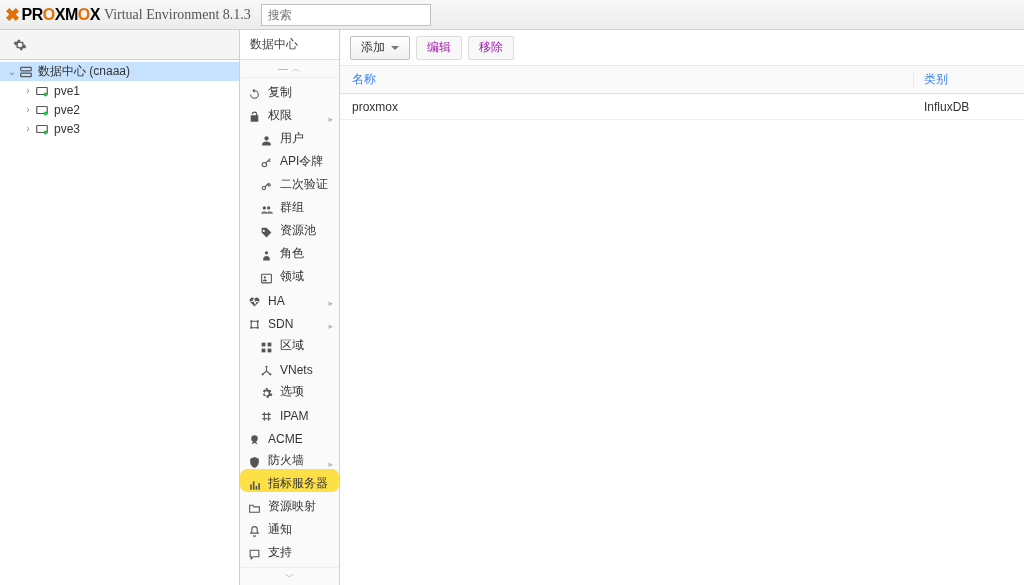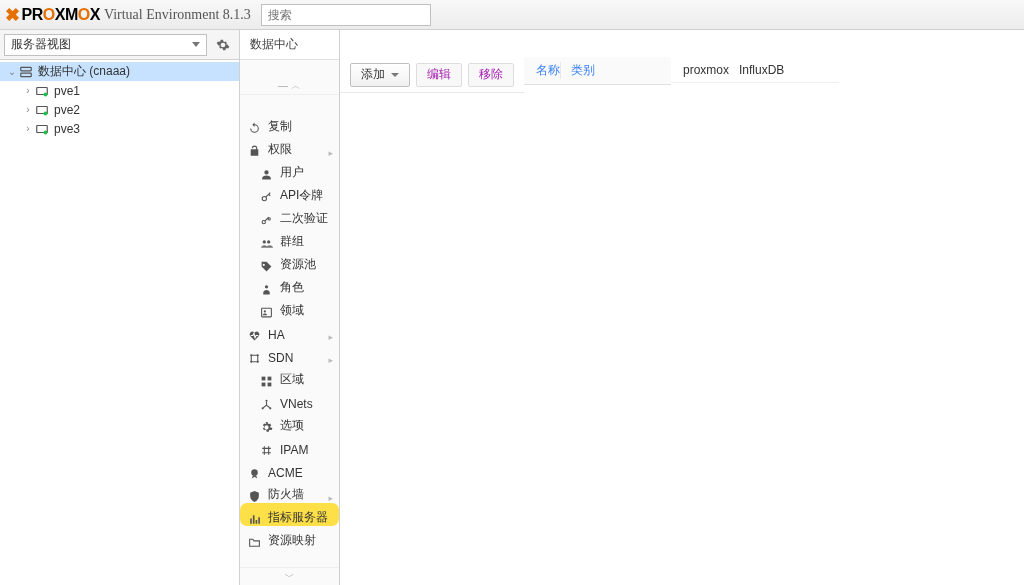--- a/index.html
+++ b/index.html
@@ -17,30 +17,30 @@
 .view-combo { flex: 1; height: 22px; border: 1px solid #c0c0c0; background: #fff; display: flex; align-items: center; padding: 0 6px; font-size: 12px; justify-content: space-between; }
 .caret-down { width: 0; height: 0; border-left: 4px solid transparent; border-right: 4px solid transparent; border-top: 5px solid #777; }
 .gear-btn { width: 24px; height: 22px; display: flex; align-items: center; justify-content: center; margin-left: 4px; color: #555; }
 .tree { flex: 1; overflow: auto; padding-top: 2px; }
 .tree-row { height: 19px; display: flex; align-items: center; font-size: 12px; padding-left: 6px; cursor: pointer; }
 .tree-row.selected { background: #c6e2ff; }
 .tree-row.l1 { padding-left: 22px; }
 .tree-toggle { width: 12px; color: #888; font-size: 10px; text-align: center; }
 .tree-icon { width: 16px; margin-right: 4px; display: inline-flex; align-items: center; justify-content: center; }
 .tree-label { white-space: nowrap; }
-.mid-col { width: 100px; border-right: 1px solid #d0d0d0; display: flex; flex-direction: column; background: #fafafa; gap: 17px; }
+.mid-col { width: 100px; border-right: 1px solid #d0d0d0; display: flex; flex-direction: column; background: #fafafa; }
 .mid-title { height: 30px; display: flex; align-items: center; padding: 0 10px; font-size: 12px; color: #444; border-bottom: 1px solid #e0e0e0; background: #fff; }
 .mid-collapse { height: 18px; display: flex; align-items: center; justify-content: center; color: #aaa; font-size: 10px; border-bottom: 1px solid #eee; }
 .mid-nav { flex: 1; overflow: auto; }
 .nav-item { height: 23px; display: flex; align-items: flex-end; padding: 0 6px; font-size: 12px; color: #333; cursor: pointer; position: relative; }
 .nav-item.sub { padding-left: 18px; }
 .nav-item.selected { background: #fde047; border-radius: 7px; }
 .nav-icon { width: 16px; margin-right: 6px; display: inline-flex; align-items: center; justify-content: center; color: #555; font-size: 12px; }
 .nav-expand { position: absolute; right: 6px; color: #bbb; font-size: 9px; }
-.right-col { flex: 1; display: flex; flex-direction: row; margin-top: 27px; }
+.right-col { flex: 1; display: flex; flex-direction: column; }
 .toolbar { height: 36px; display: flex; align-items: center; padding: 0 10px; gap: 6px; border-bottom: 1px solid #e8e8e8; }
 .btn { height: 24px; padding: 0 10px; border: 1px solid #c0c0c0; background: linear-gradient(#fff, #f0f0f0); border-radius: 2px; font-size: 12px; display: inline-flex; align-items: center; gap: 4px; cursor: pointer; }
 .btn.disabled { color: #a21caf; border-color: #ddd; background: #f8f8f8; cursor: default; }
 .btn-caret { width: 0; height: 0; border-left: 4px solid transparent; border-right: 4px solid transparent; border-top: 4px solid #777; margin-left: 2px; }
 .grid-header { height: 28px; display: flex; align-items: center; border-bottom: 1px solid #e0e0e0; background: #fafafa; font-size: 12px; color: #3b82f6; }
 .gh-col1 { flex: 1; padding-left: 12px; border-right: 1px solid #e8e8e8; }
 .gh-col2 { width: 110px; padding-left: 10px; }
 .grid-row { height: 26px; display: flex; align-items: center; font-size: 12px; border-bottom: 1px solid #f0f0f0; }
 .gr-col1 { flex: 1; padding-left: 12px; }
 .gr-col2 { width: 110px; padding-left: 10px; }
@@ -55,24 +55,20 @@
     <span class="logo-x">✖</span>
     <span><span class="logo-text">PR</span><span class="logo-o">O</span><span class="logo-text">XM</span><span class="logo-o">O</span><span class="logo-text">X</span></span>
   </div>
   <span class="ver-text">Virtual Environment 8.1.3</span>
   <input class="search-box" placeholder="搜索" style="">
 </div>
 
 <div class="layout">
   <div class="left-col">
     <div class="view-selector">
-      <div class="view-combo">
-        <span>服务器视图</span>
-        <span class="caret-down"></span>
-      </div>
       <div class="gear-btn">
         <svg width="14" height="14" viewBox="0 0 24 24">
             <path fill="#666" d="M12 8a4 4 0 100 8 4 4 0 000-8zm9 4a7 7 0 01-.1 1.2l2 1.6-2 3.4-2.4-1a7 7 0 01-2 1.2l-.4 2.6h-4l-.4-2.6a7 7 0 01-2-1.2l-2.4 1-2-3.4 2-1.6A7 7 0 013 12a7 7 0 01.1-1.2l-2-1.6 2-3.4 2.4 1a7 7 0 012-1.2L8 3h4l.4 2.6a7 7 0 012 1.2l2.4-1 2 3.4-2 1.6A7 7 0 0121 12z"></path>
           </svg>
       </div>
     </div>
     <div class="tree">
       <div class="tree-row selected">
         <span class="tree-toggle">⌄</span>
         <span class="tree-icon">

